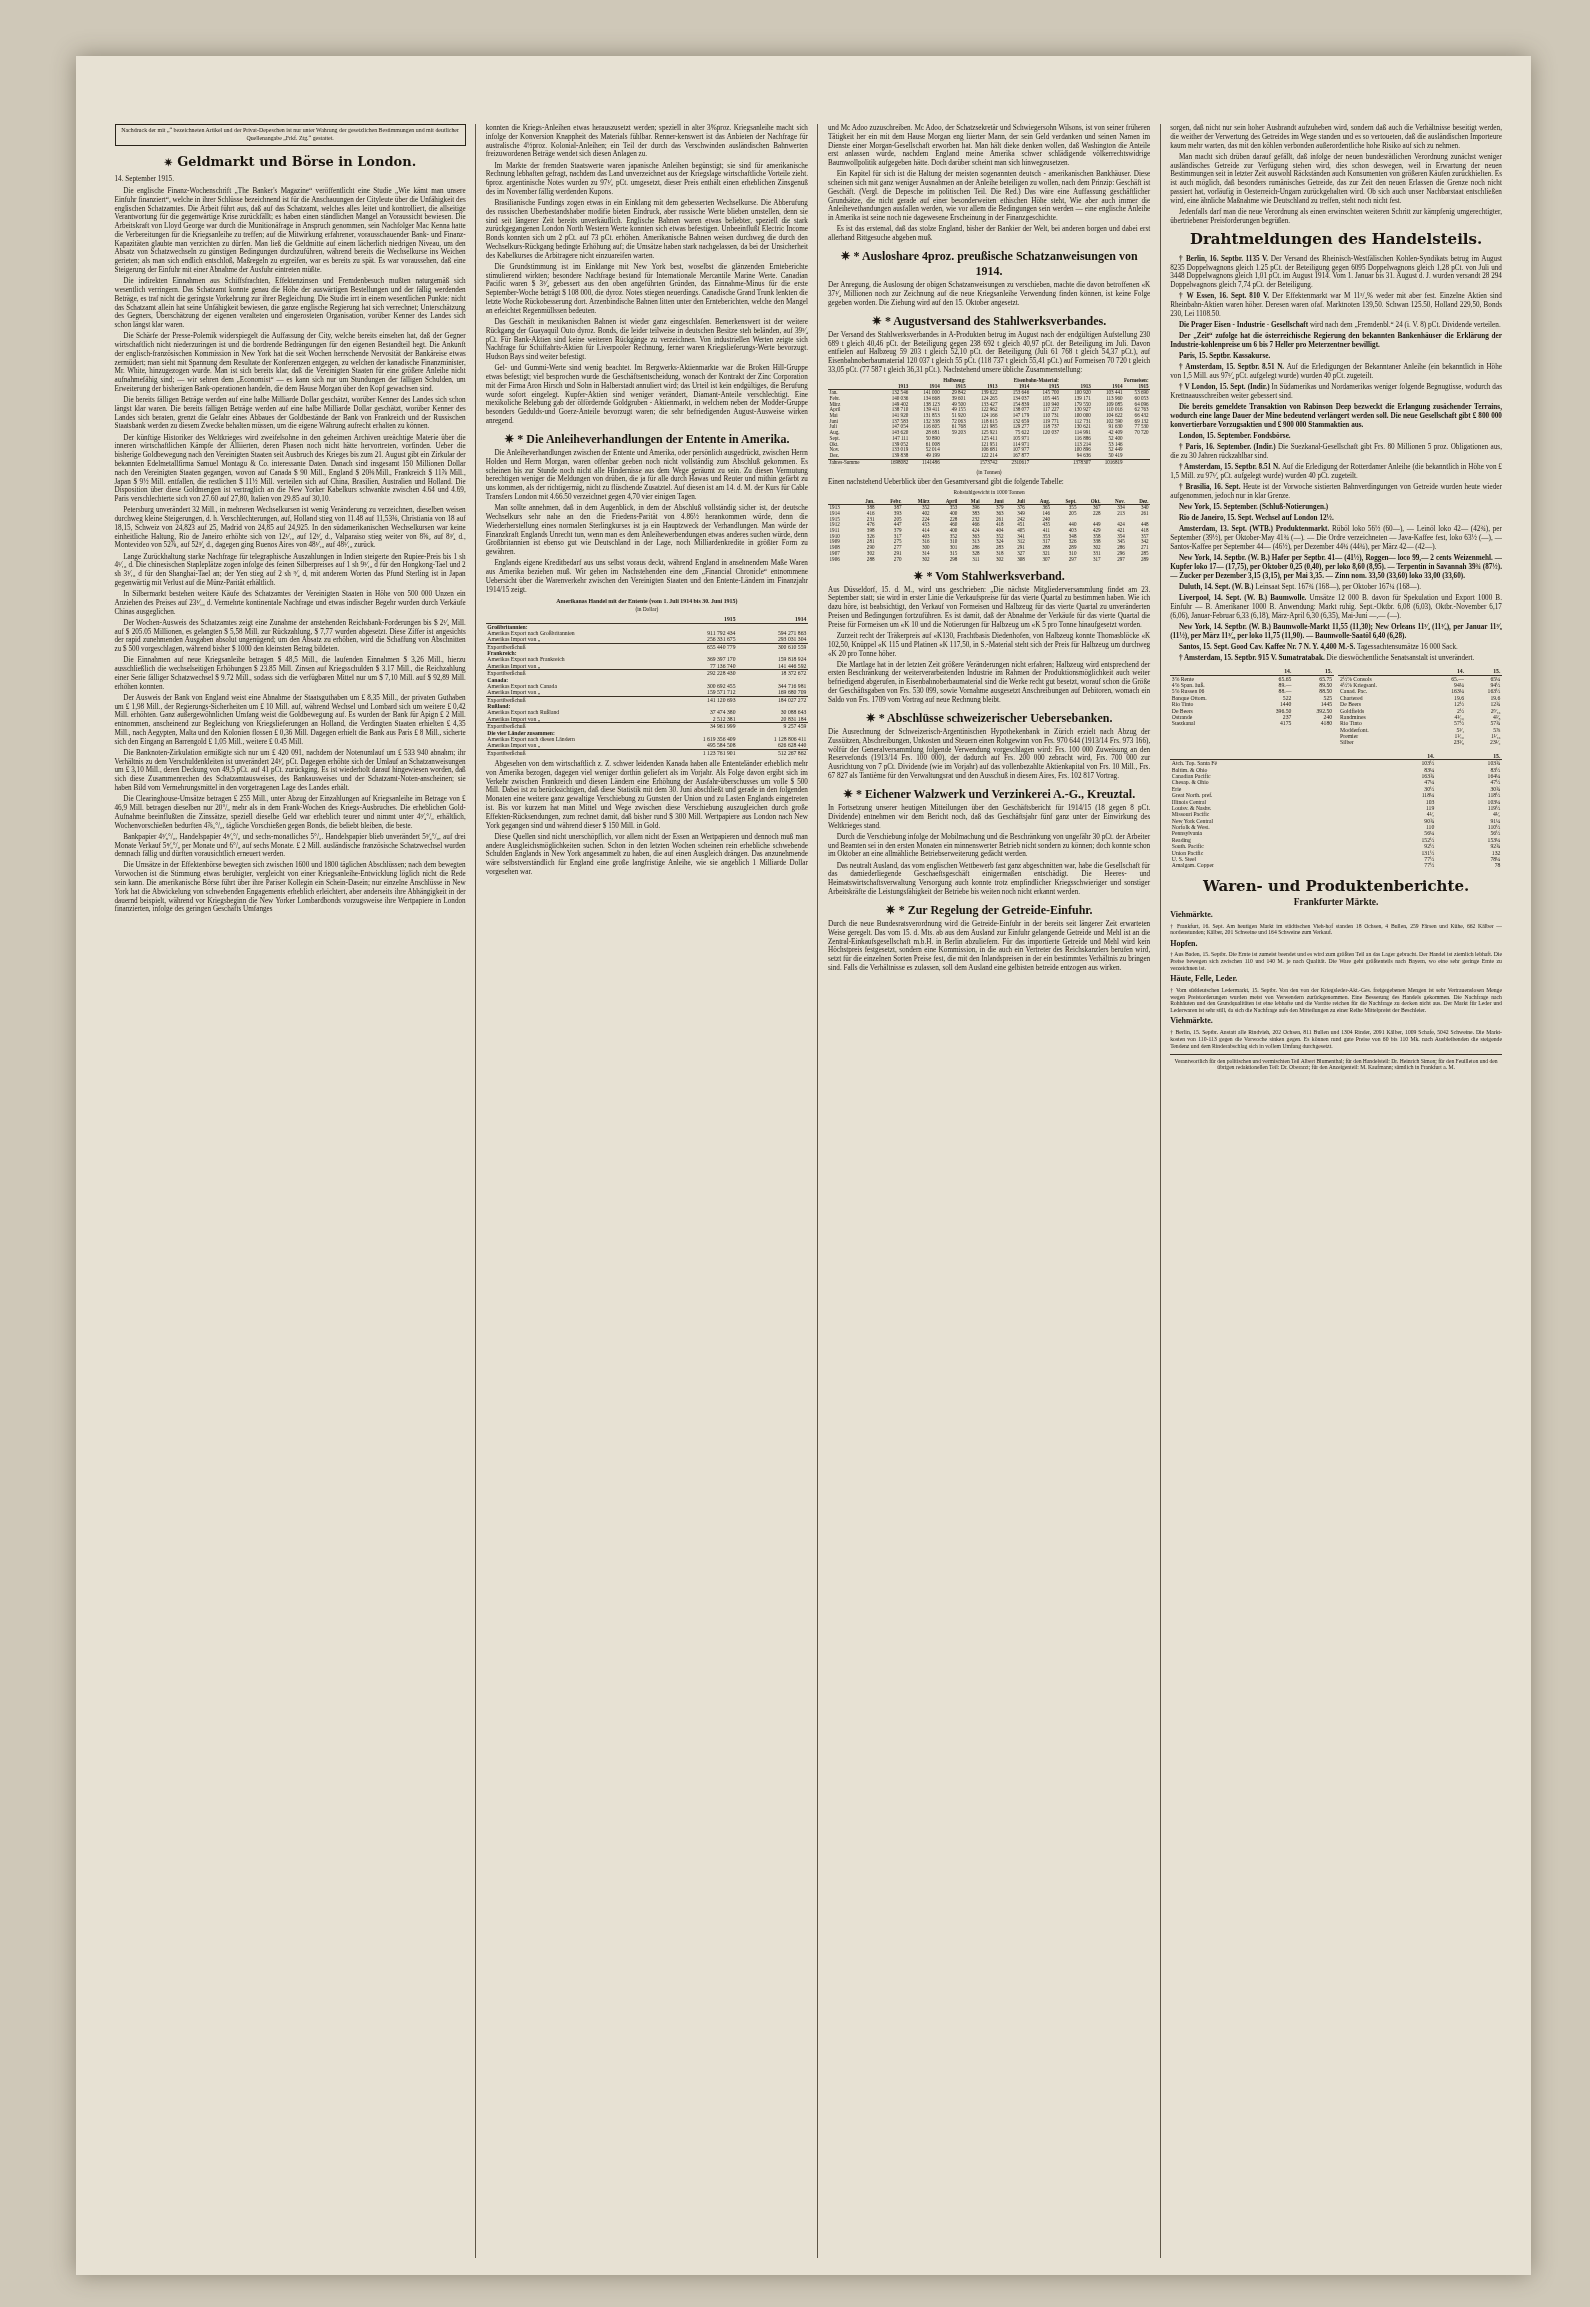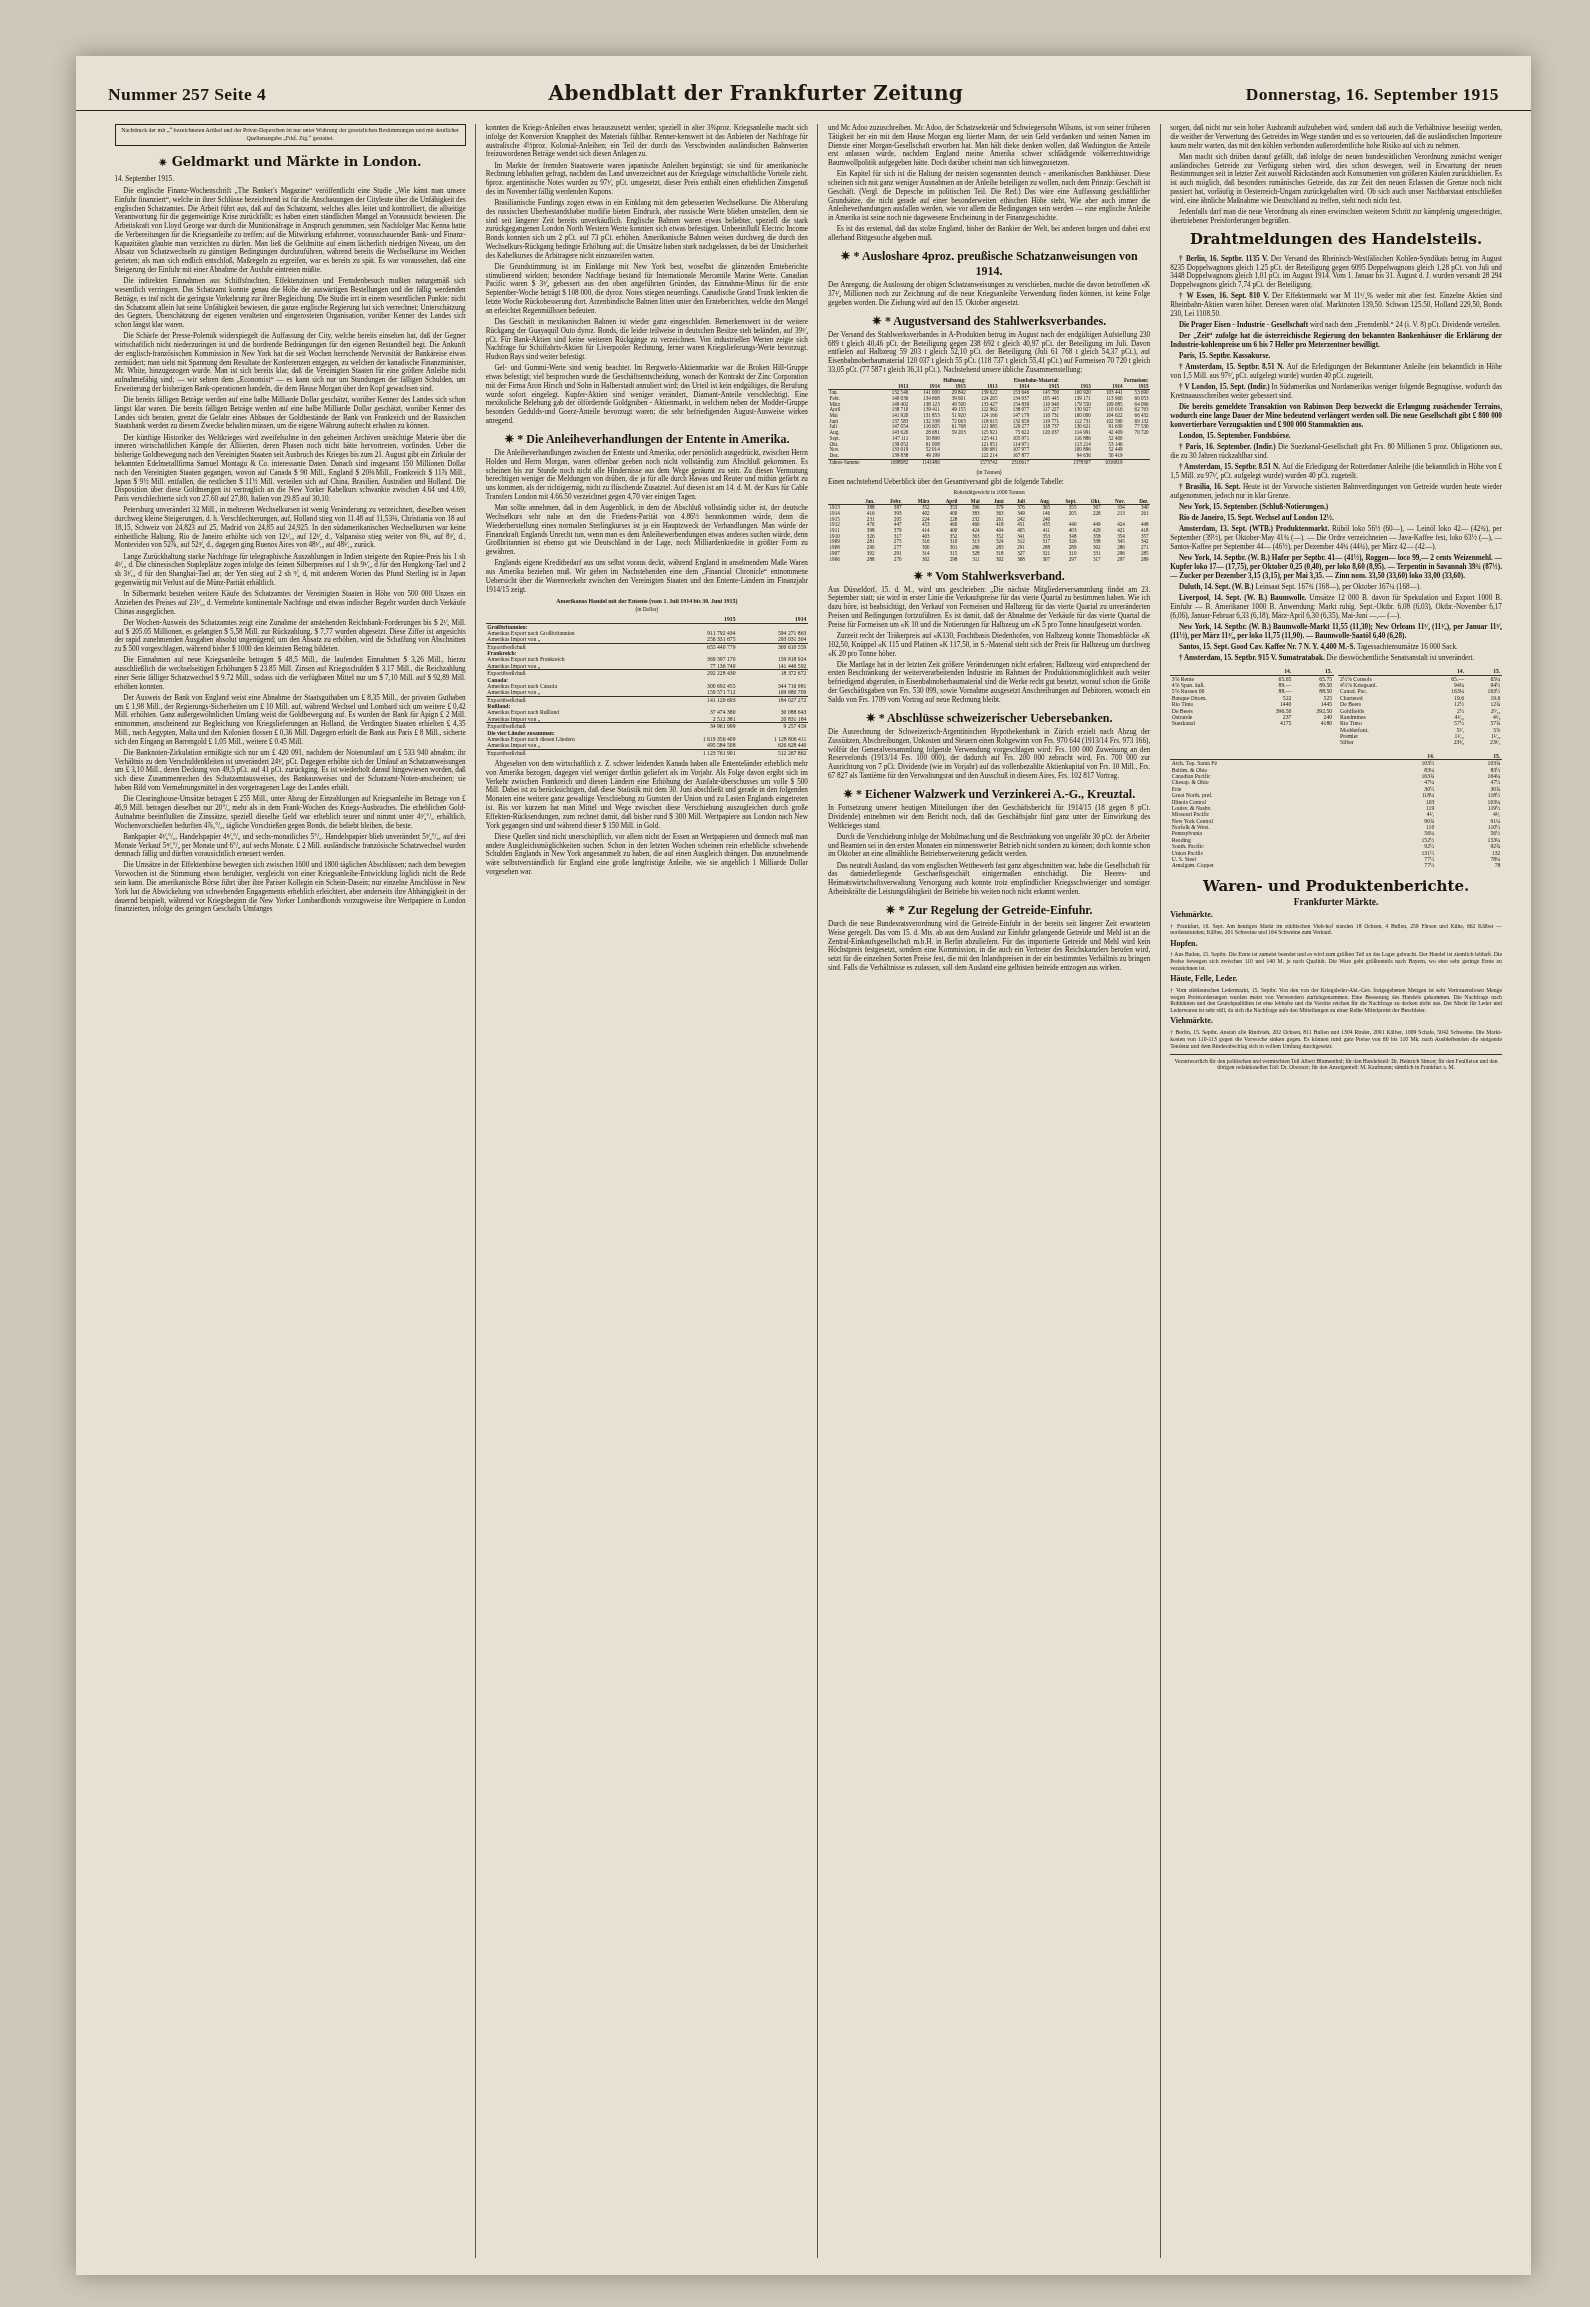--- a/index.html
+++ b/index.html
@@ -103,33 +103,28 @@
   .two-sub>div{flex:1;}
   .quot{font-size:5.2px;line-height:1.12;}
   .quot td{padding:0 0.8px;}
 </style>
 </head>
 <body>
 
 <div id="page">
  <div id="sheet">
 
-  <div class="masthead">
-    <div class="mh-left">Nummer 257  Seite 4</div>
-    <div class="mh-center">Abendblatt der Frankfurter Zeitung</div>
-    <div class="mh-right">Donnerstag, 16. September 1915</div>
-  </div>
 
   <div class="cols">
 
     <div class="col c1">
       <div class="notice">Nachdruck der mit „“ bezeichneten Artikel und der Privat-Depeschen ist nur unter Wahrung der gesetzlichen Bestimmungen und mit deutlicher Quellenangabe „Frkf. Ztg.“ gestattet.</div>
       <h2 class="sect">
         <span class="star">✷</span>
-        <span>Geldmarkt und Märkte in London.</span>
+        <span>Geldmarkt und Börse in London.</span>
       </h2>
       <div class="date-line">14. September 1915.</div>
       <p>Die englische Finanz-Wochenschrift „The Banker's Magazine“ veröffentlicht eine Studie „Wie kämt man unsere Einfuhr finanziert“, welche in ihrer Schlüsse bezeichnend ist für die Anschauungen der Cityleute über die Unfähigkeit des englischen Schatzamtes. Die Arbeit führt aus, daß auf das Schatzamt, welches alles leitet und kontrolliert, die allseitige Verantwortung für die gegenwärtige Krise zurückfällt; es haben einen ständlichen Mangel an Voraussicht bewiesen. Die Arbeitskraft von Lloyd George war durch die Munitionäfrage in Anspruch genommen, sein Nachfolger Mac Kenna hatte die Verbereitungen für die Kriegsanleihe zu treffen; auf die Mitwirkung erfahrener, vorausschauender Bank- und Finanz-Kapazitäten glaubte man verzichten zu dürfen. Man ließ die Geldmitte auf einem lächerlich niedrigen Niveau, um den Absatz von Schatzwechseln zu günstigen Bedingungen durchzuführen, während bereits die Wechselkurse ins Weichen gerieten; als man sich endlich entschloß, Maßregeln zu ergreifen, war es bereits zu spät. Es war voraussehen, daß eine Steigerung der Einfuhr mit einer Abnahme der Ausfuhr eintreten müßte.</p>
       <p>Die indirekten Einnahmen aus Schiffsfrachten, Effektenzinsen und Fremdenbesuch mußten naturgemäß sich wesentlich verringern. Das Schatzamt konnte genau die Höhe der auswärtigen Bestellungen und der fällig werdenden Beträge, es traf nicht die geringste Vorkehrung zur ihrer Begleichung. Die Studie irrt in einem wesentlichen Punkte: nicht das Schatzamt allein hat seine Unfähigkeit bewiesen, die ganze englische Regierung hat sich verrechnet; Unterschätzung des Gegners, Überschätzung der eigenen veralteten und eingerosteten Organisation, vorüber Kenner des Landes sich schon längst klar waren.</p>
       <p>Die Schärfe der Presse-Polemik widerspiegelt die Auffassung der City, welche bereits einsehen hat, daß der Gegner wirtschaftlich nicht niederzuringen ist und die bordrende Bedrängungen für den eigenen Bestandteil hegt. Die Ankunft der englisch-französischen Kommission in New York hat die seit Wochen herrschende Nervosität der Bankäreise etwas zermüdert; man sieht mit Spannung dem Resultate der Konferenzen entgegen, zu welchen der kanadische Finanzminister, Mr. White, hinzugezogen wurde. Man ist sich bereits klar, daß die Vereinigten Staaten für eine größere Anleihe nicht aufnahmefähig sind; — wir sehren dem „Economist“ — es kann sich nur um Stundungen der fälligen Schulden, um Erweiterung der bisherigen Bank-operationen handeln, die dem Hause Morgan über den Kopf gewachsen sind.</p>
       <p>Die bereits fälligen Beträge werden auf eine halbe Milliarde Dollar geschätzt, worüber Kenner des Landes sich schon längst klar waren. Die bereits fälligen Beträge werden auf eine halbe Milliarde Dollar geschätzt, worüber Kenner des Landes sich beraten, grenzt die Gefahr eines Abbaues der Goldbestände der Bank von Frankreich und der Russischen Staatsbank werden zu diesem Zwecke behalten müssen, um die eigene Währung aufrecht erhalten zu können.</p>
       <p>Der künftige Historiker des Weltkrieges wird zweifelsohne in den geheimen Archiven ureächtige Materie über die inneren wirtschaftlichen Kämpfe der Alliierten, deren Phasen noch nicht hätte hervortreten, vorfinden. Ueber die bisherige Goldbewegung nach den Vereinigten Staaten seit Ausbruch des Krieges bis zum 21. August gibt ein Zirkular der bekannten Edelmetallfirma Samuel Montagu &amp; Co. interessante Daten. Danach sind insgesamt 150 Millionen Dollar nach den Vereinigten Staaten gegangen, wovon auf Canada $ 90 Mill., England $ 20⅜ Mill., Frankreich $ 11⅞ Mill., Japan $ 9½ Mill. entfallen, die restlichen $ 11½ Mill. verteilen sich auf China, Brasilien, Australien und Holland. Die Disposition über diese Goldmengen ist vertraglich an die New Yorker Kabelkurs schwankte zwischen 4.64 und 4.69, Paris verschlechterte sich von 27.60 auf 27,80, Italien von 29.85 auf 30,10.</p>
       <p>Petersburg unverändert 32 Mill., in mehreren Wechselkursen ist wenig Veränderung zu verzeichnen, dieselben weisen durchweg kleine Steigerungen, d. h. Verschlechterungen, auf, Holland stieg von 11.48 auf 11,53⅜, Christiania von 18 auf 18,15, Schweiz von 24,823 auf 25, Madrid von 24,85 auf 24,925. In den südamerikanischen Wechselkursen war keine einheitliche Haltung, Rio de Janeiro erhöhte sich von 12¹⁄₁₆ auf 12³⁄₄ d., Valparaiso stieg weiter von 8⅝₂ auf 8³⁄₄ d., Montevideo von 52⅞₂ auf 52³⁄₄ d., dagegen ging Buenos Aires von 48¹⁄₁₆ auf 48¹⁄₁₆ zurück.</p>
       <p>Lange Zurückhaltung starke Nachfrage für telegraphische Auszahlungen in Indien steigerte den Rupiee-Preis bis 1 sh 4¹⁄₁₆ d. Die chinesischen Stapleplätze zogen infolge des feinen Silberpreises auf 1 sh 9³⁄₁₆ d für den Hongkong-Tael und 2 sh 3¹⁄₁₆ d für den Shanghai-Tael an; der Yen stieg auf 2 sh ⁹⁄₄ d, mit anderem Worten das Pfund Sterling ist in Japan gegenwärtig mit Verlust auf die Münz-Parität erhältlich.</p>
       <p>In Silbermarkt bestehen weitere Käufe des Schatzamtes der Vereinigten Staaten in Höhe von 500 000 Unzen ein Anziehen des Preises auf 23¹⁄₁₆ d. Vermehrte kontinentale Nachfrage und etwas indischer Begehr wurden durch Verkäufe Chinas ausgeglichen.</p>

